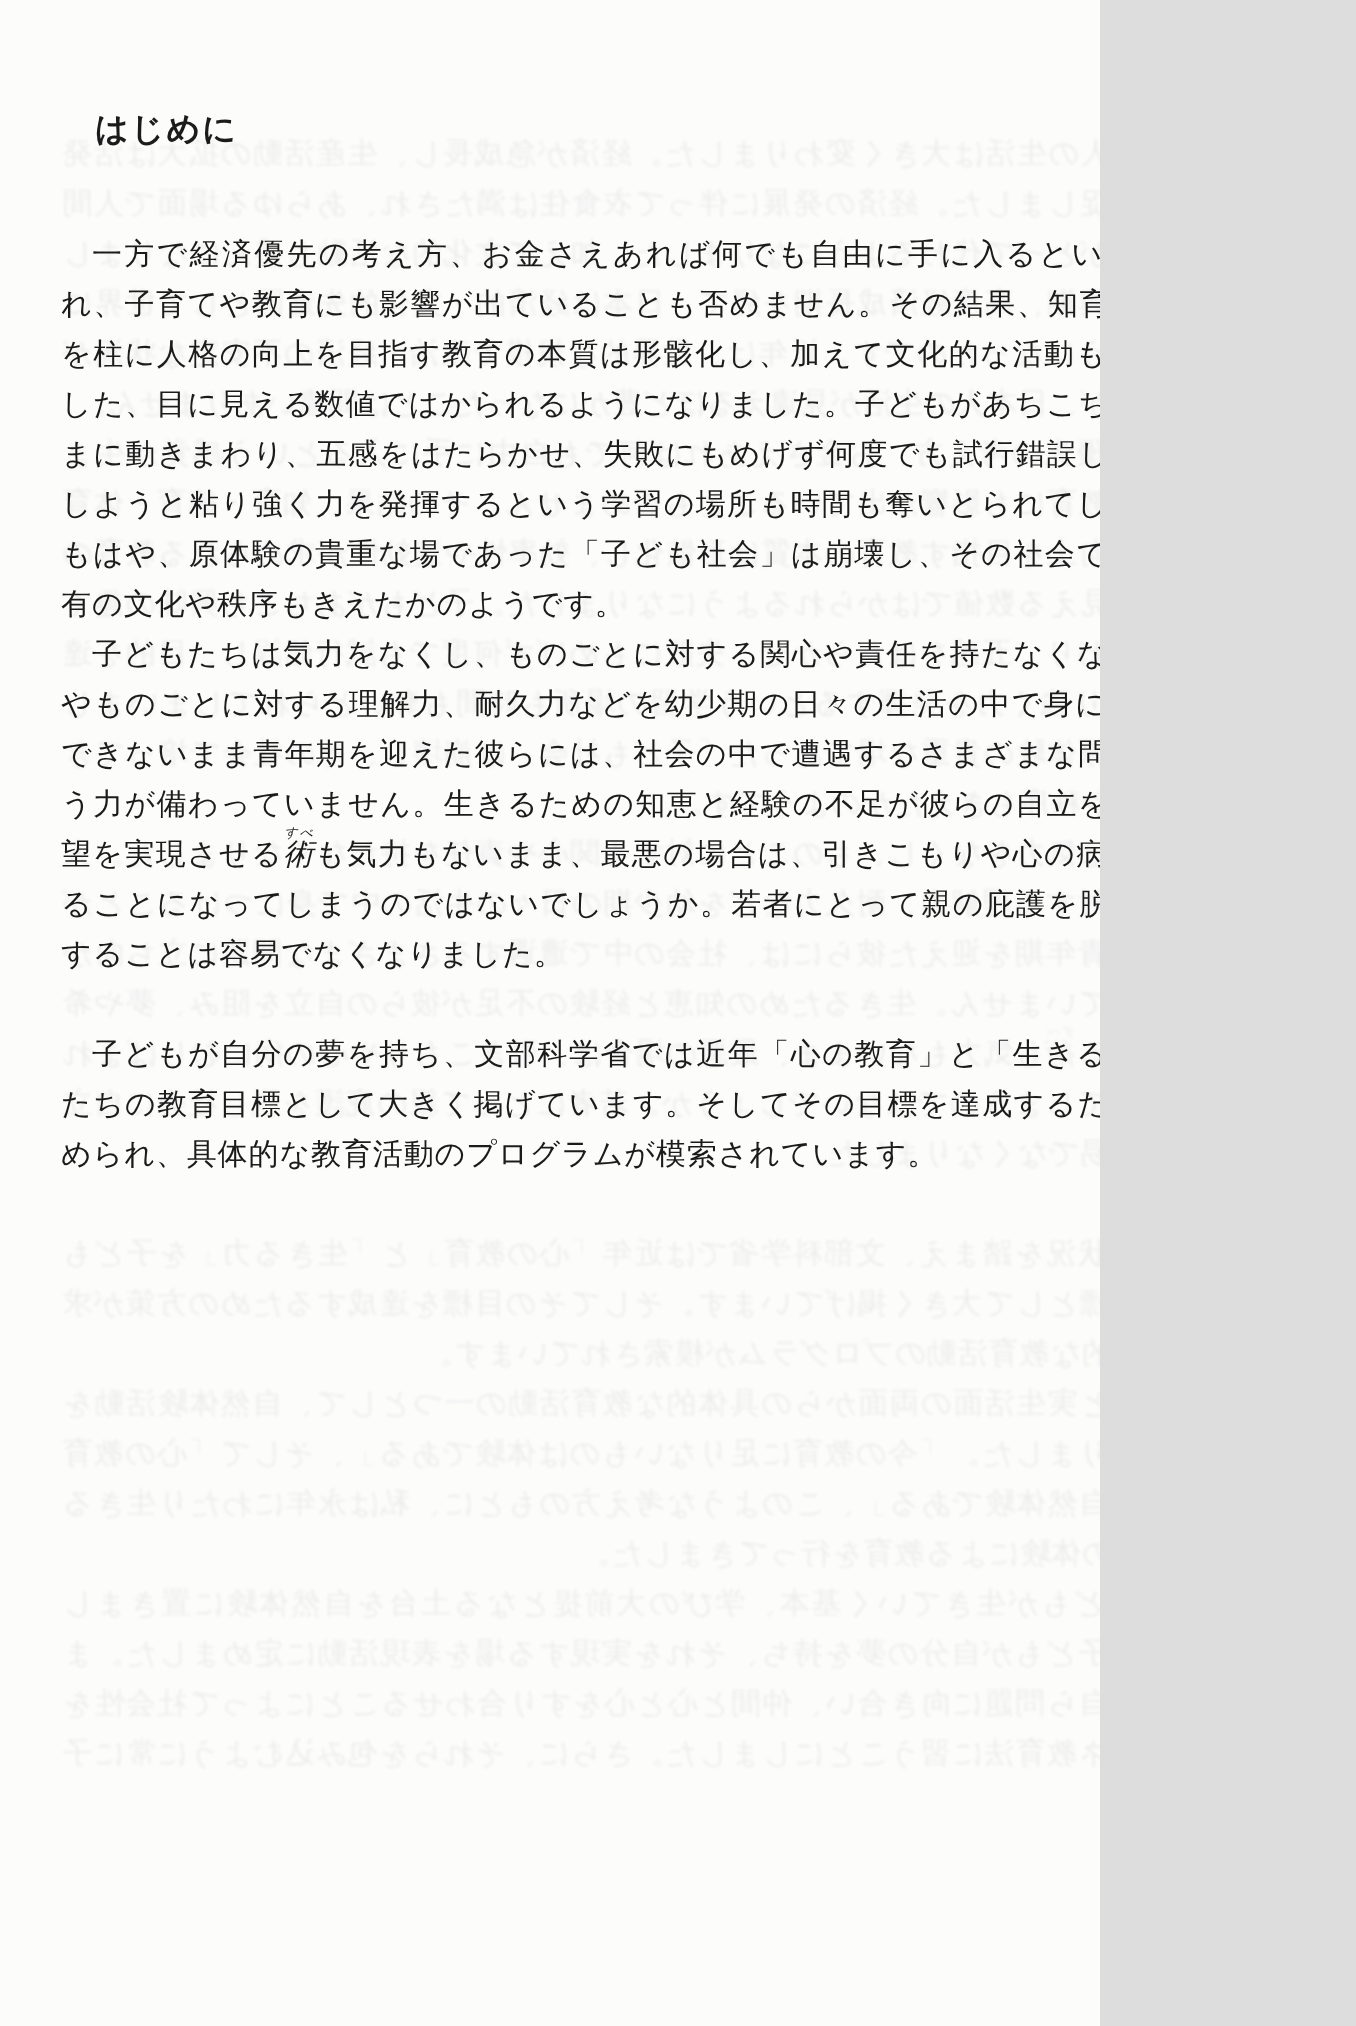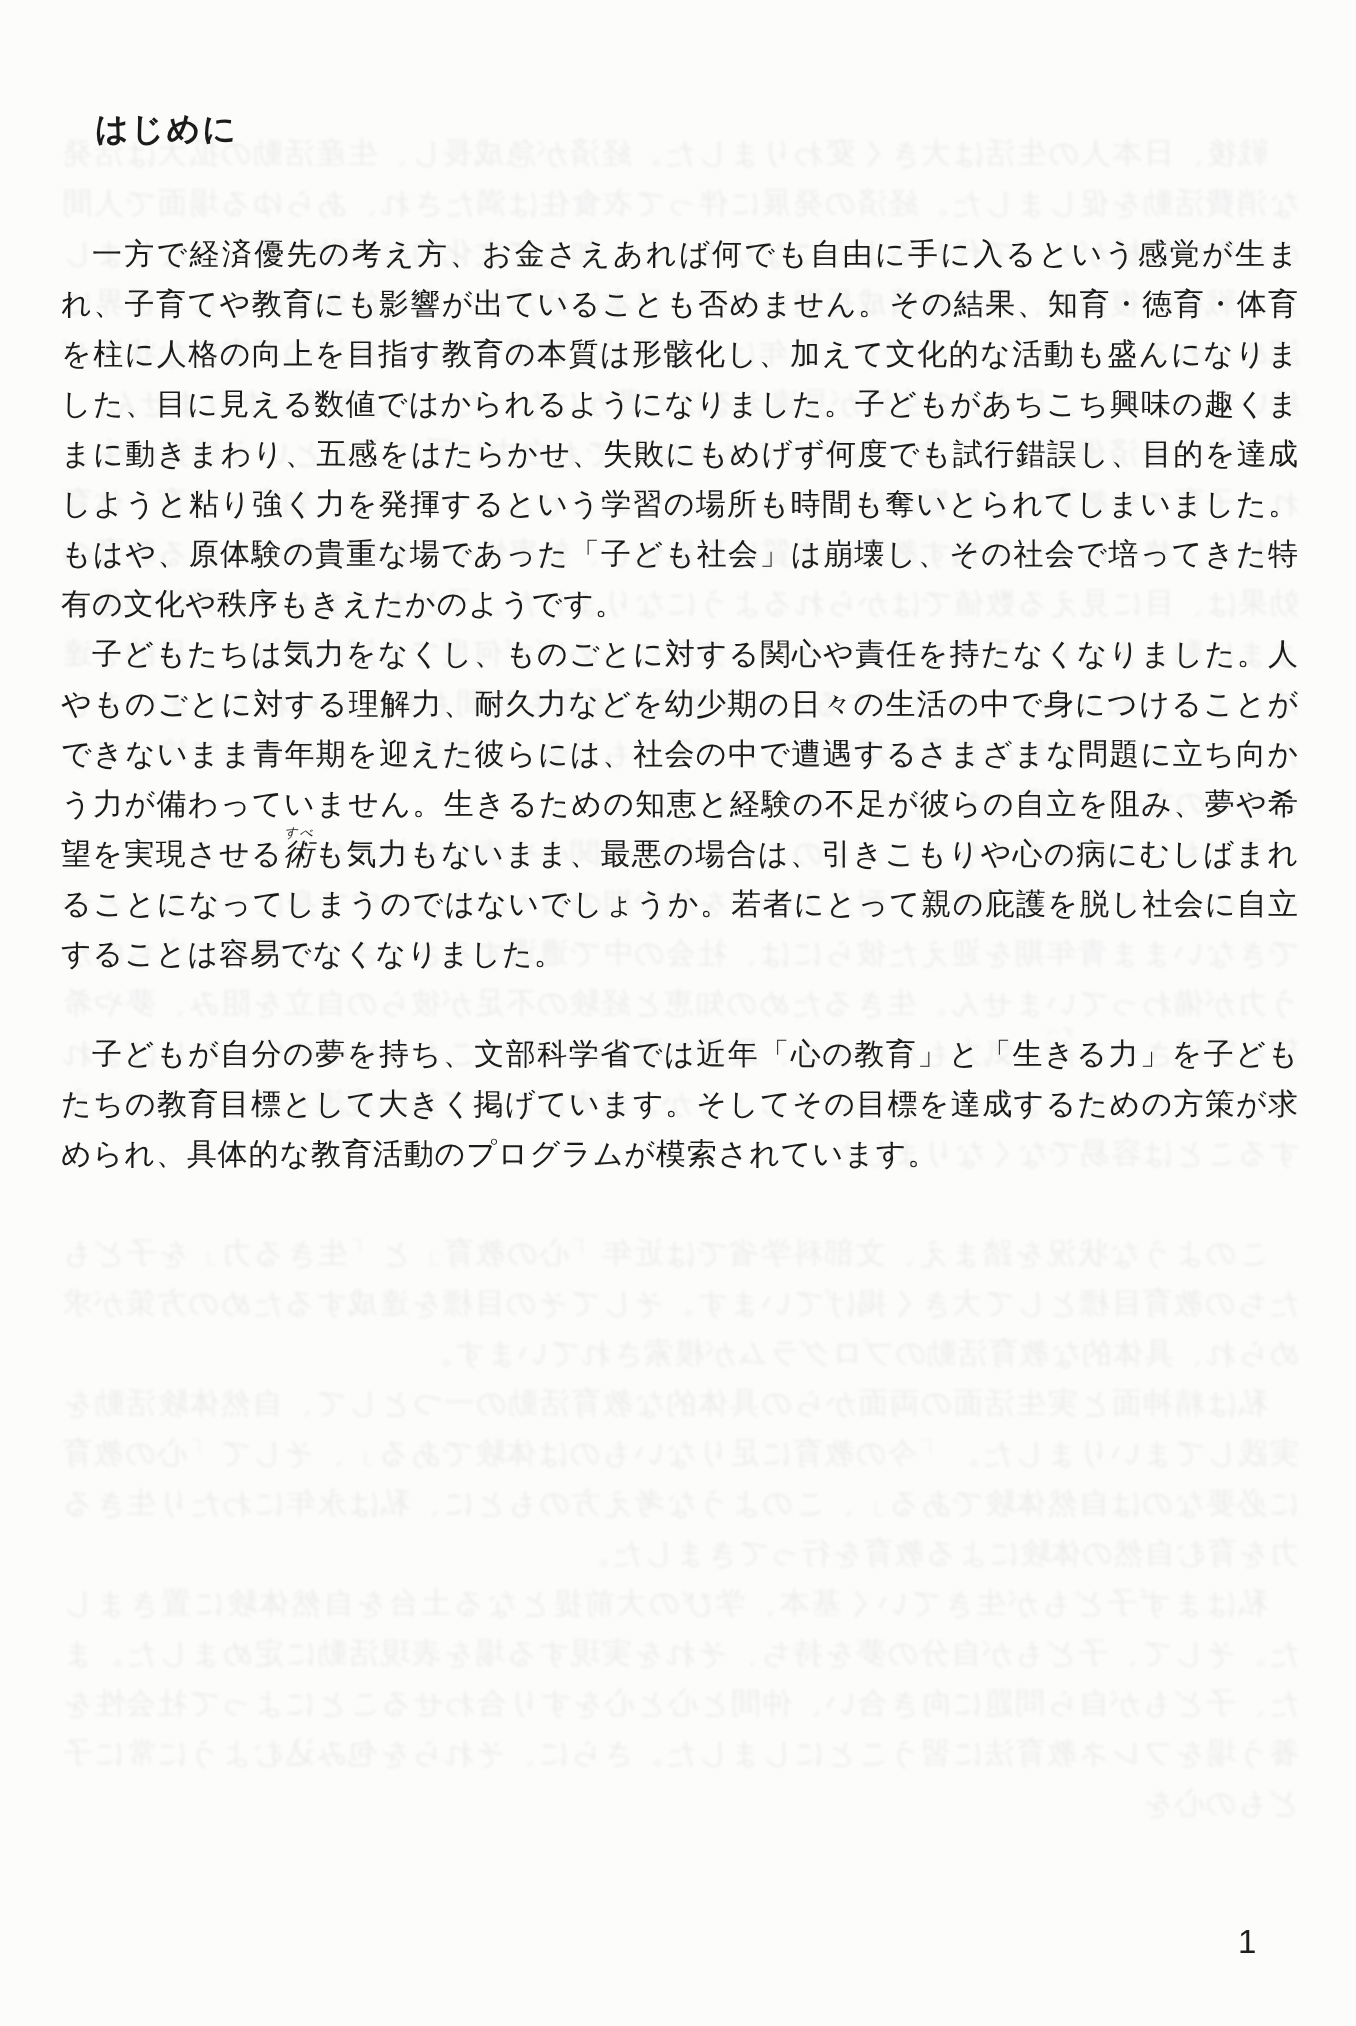--- a/index.html
+++ b/index.html
@@ -1,19 +1,19 @@
 <!DOCTYPE html>
 <html lang="ja"><head>
 <meta charset="utf-8">
 <style>
   html, body { margin: 0; padding: 0; background: #dddddd; }
 
   .page {
     position: relative;
-    width: 1356px;
+    width: 1100px;
     height: 2026px;
     background: #fcfcfb;
     overflow: hidden;
     font-family: "DejaVu Serif", "Liberation Serif", serif;
     color: #1b1b1b;
   }
 
   .content {
     position: absolute;
     left: 61px;

